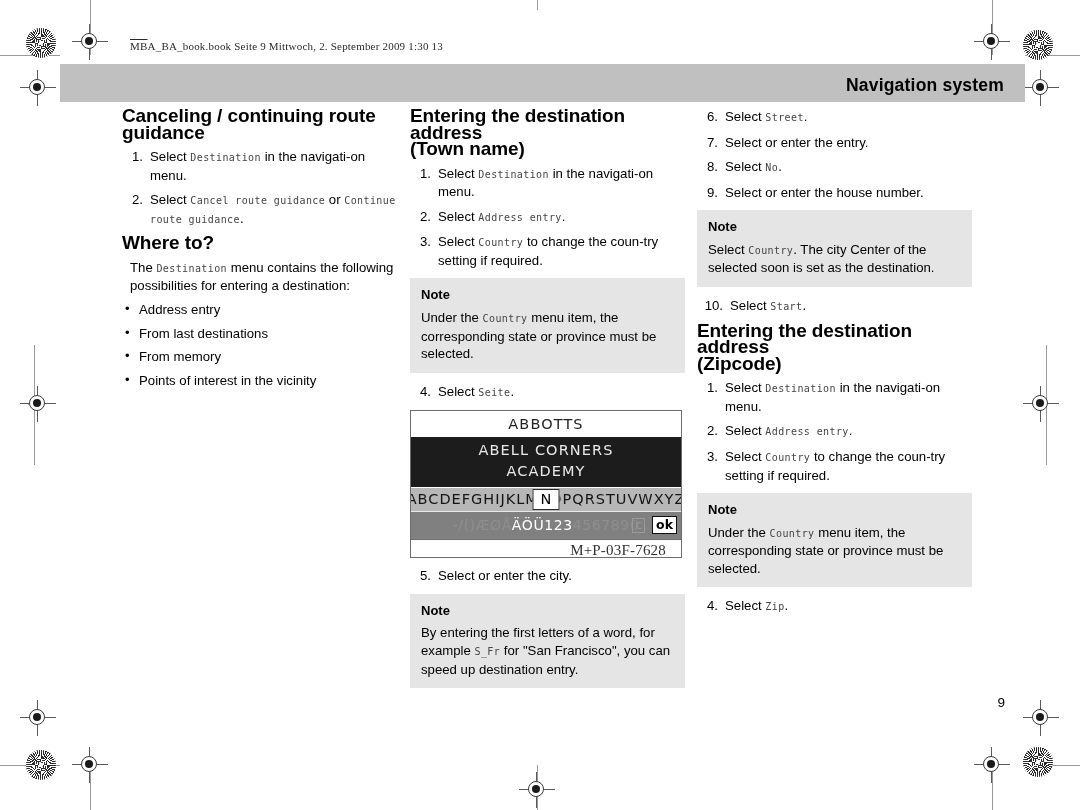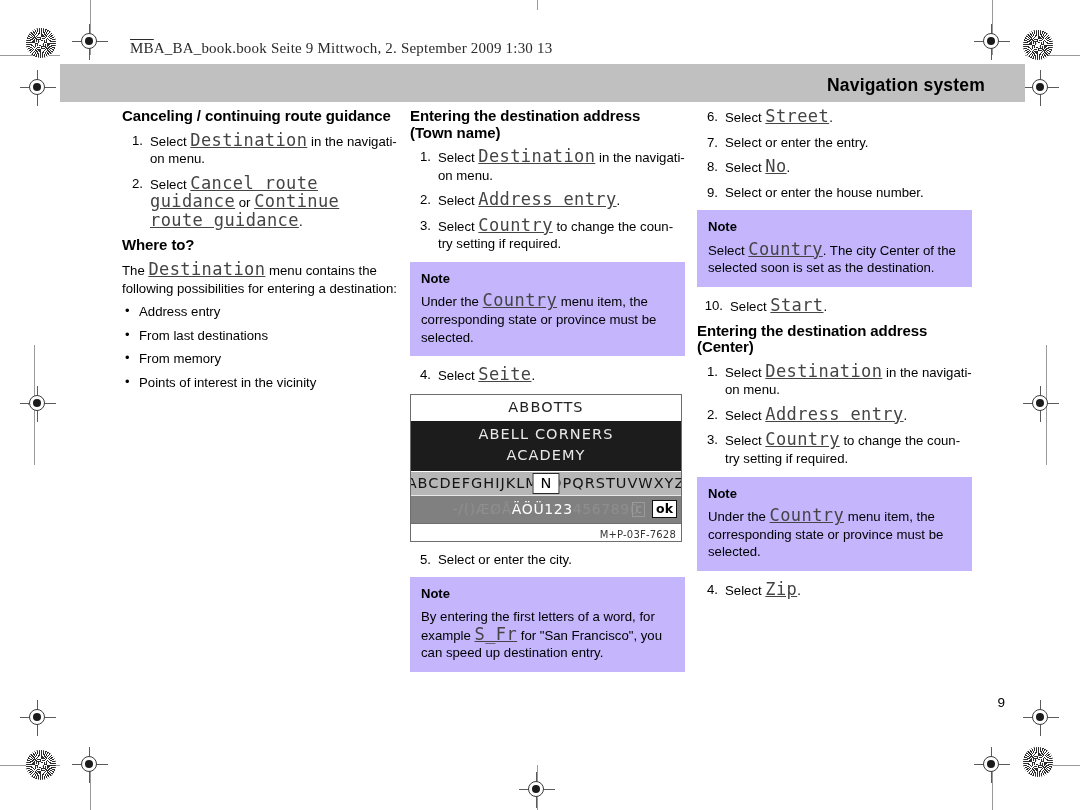--- a/index.html
+++ b/index.html
@@ -57,36 +57,36 @@
       repeating-conic-gradient(#2b2b2b 0deg 4.5deg, #ffffff 4.5deg 9deg);
   }
 
   .trimline { position: absolute; background: #9a9a9a; }
 
   
   .fileline {
     position: absolute;
     left: 130px; top: 40px;
     font-family: "Liberation Serif", serif;
-    font-size: 15px;
+    font-size: 11px;
     color: #2b2b2b;
     letter-spacing: 0.2px;
     white-space: nowrap;
   }
   .fileline .ovl { text-decoration: overline; }
 
   .titlebar {
     position: absolute;
     left: 60px; top: 64px;
     width: 965px; height: 38px;
     background: #c0c0c0;
   }
   .titlebar .title {
     position: absolute;
-    right: 40px; bottom: 6px;
+    right: 21px; bottom: 6px;
     font-size: 17.5px;
     font-weight: bold;
     letter-spacing: 0.2px;
     color: #000;
   }
 
   .columns {
     position: absolute;
     left: 0; top: 108px;
     width: 1080px;
@@ -95,40 +95,39 @@
     position: absolute;
     top: 0;
     font-size: 13.2px;
     line-height: 17.5px;
   }
   .col-1 { left: 122px; width: 275px; }
   .col-2 { left: 410px; width: 275px; }
   .col-3 { left: 697px; width: 275px; }
 
   h2.sec {
-    font-size: 15px;
+    font-size: 19px;
     font-weight: bold;
     margin: 0 0 7px 0;
     line-height: 16.5px;
     letter-spacing: -0.1px;
   }
   h2.sec.gap { margin-top: 2px; }
 
   p.body {
-    margin: 0 0 6px 0;
+    margin: 0 0 6px 8px;
     line-height: 17.6px;
   }
 
   
   .mono {
     font-family: "DejaVu Sans Mono", monospace;
-    font-size: 17px;
+    font-size: 10px;
     letter-spacing: 0.4px;
     color: #444;
-    text-decoration: underline;
   }
 
   ol.steps {
     margin: 0; padding: 0;
     list-style: none;
     counter-reset: none;
   }
   ol.steps li {
     position: relative;
     padding-left: 28px;
@@ -160,21 +159,21 @@
     line-height: 17.6px;
   }
   ul.bullets li::before {
     content: "\2022";
     position: absolute;
     left: 3px; top: -1px;
     font-size: 13px;
   }
 
   .note {
-    background: #c4b5fd;
+    background: #e5e5e5;
     padding: 8px 11px 10px 11px;
     margin: 9px 0 10px 0;
   }
   .note .note-title {
     font-weight: bold;
     font-size: 13px;
     margin-bottom: 5px;
   }
   .note p {
     margin: 0;
@@ -280,24 +279,25 @@
     line-height: 13px;
   }
   .fig-caption {
     height: 17px;
     background: #ffffff;
     border-top: 1px solid #6d6d6d;
     position: relative;
   }
   .fig-caption .code {
     position: absolute;
-    right: 5px; top: 2px;
-    font-size: 10px;
+    right: 15px; top: 2px;
+    font-size: 15px;
     color: #333;
     letter-spacing: 0.2px;
+    font-family: Liberation Serif, serif;
   }
 
   .pagenum {
     position: absolute;
     right: 75px; top: 695px;
     font-size: 13.5px;
     color: #000;
   }
 </style>
 </head>
@@ -509,21 +509,21 @@
     </div>
 
     <ol class="steps">
       <li class="wide">
         <span class="num">10.</span><span>Select </span><span class="mono">Start</span><span>.</span>
       </li>
     </ol>
 
     <h2 class="sec gap">
       <span>Entering the destination address</span><br>
-      <span>(Center)</span>
+      <span>(Zipcode)</span>
     </h2>
 
     <ol class="steps">
       <li>
         <span class="num">1.</span><span>Select </span><span class="mono">Destination</span><span> in the navigati-on menu.</span>
       </li>
       <li>
         <span class="num">2.</span><span>Select </span><span class="mono">Address entry</span><span>.</span>
       </li>
       <li>

